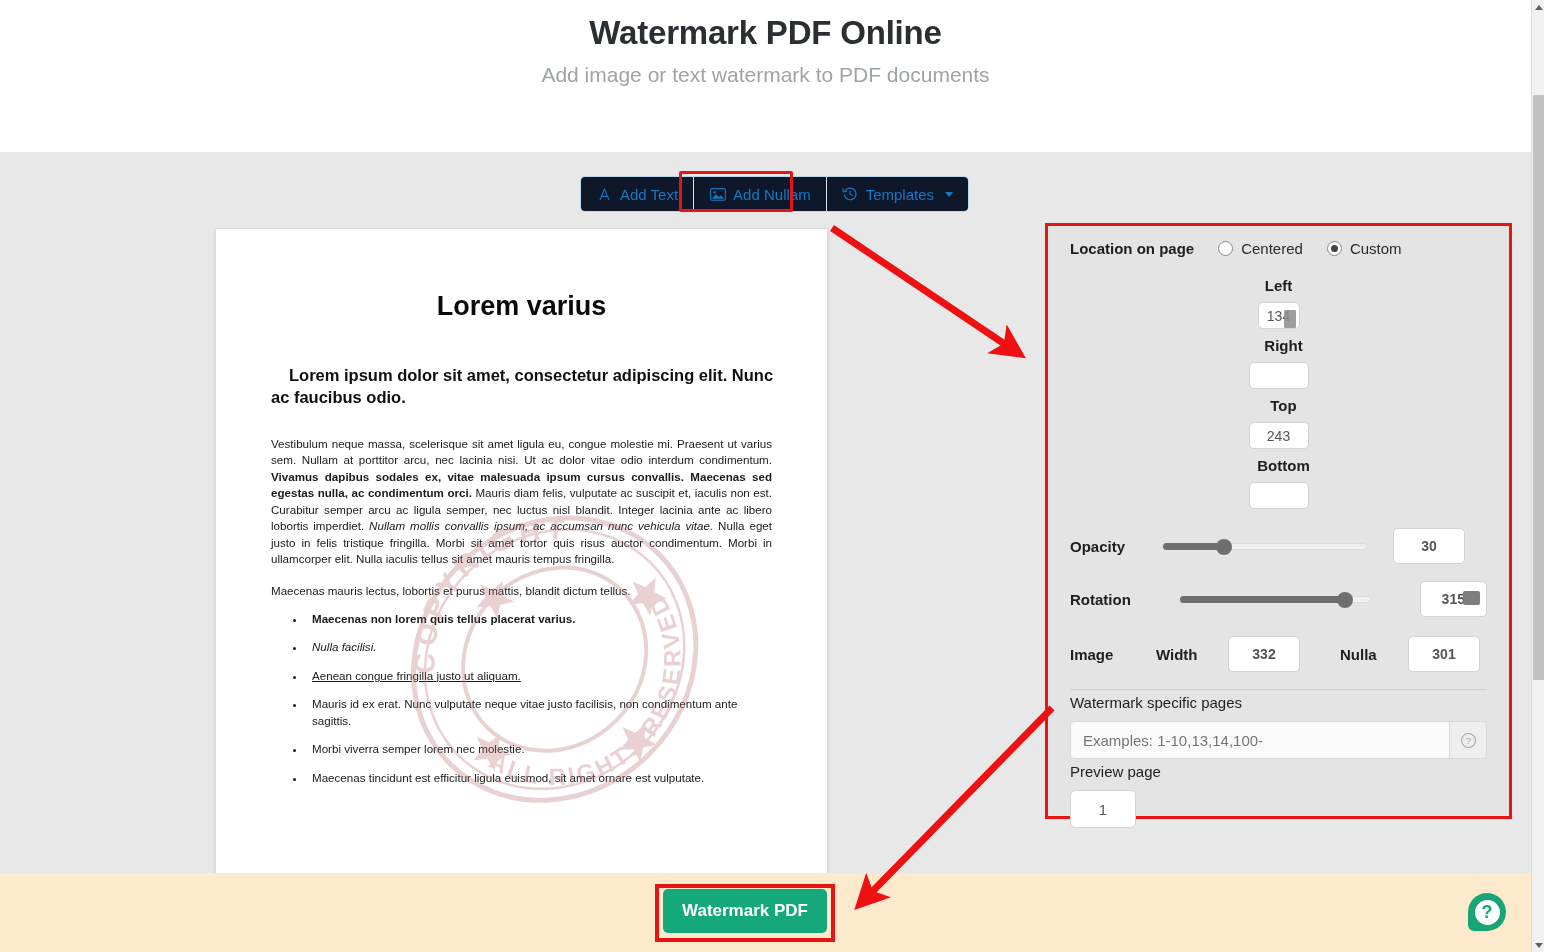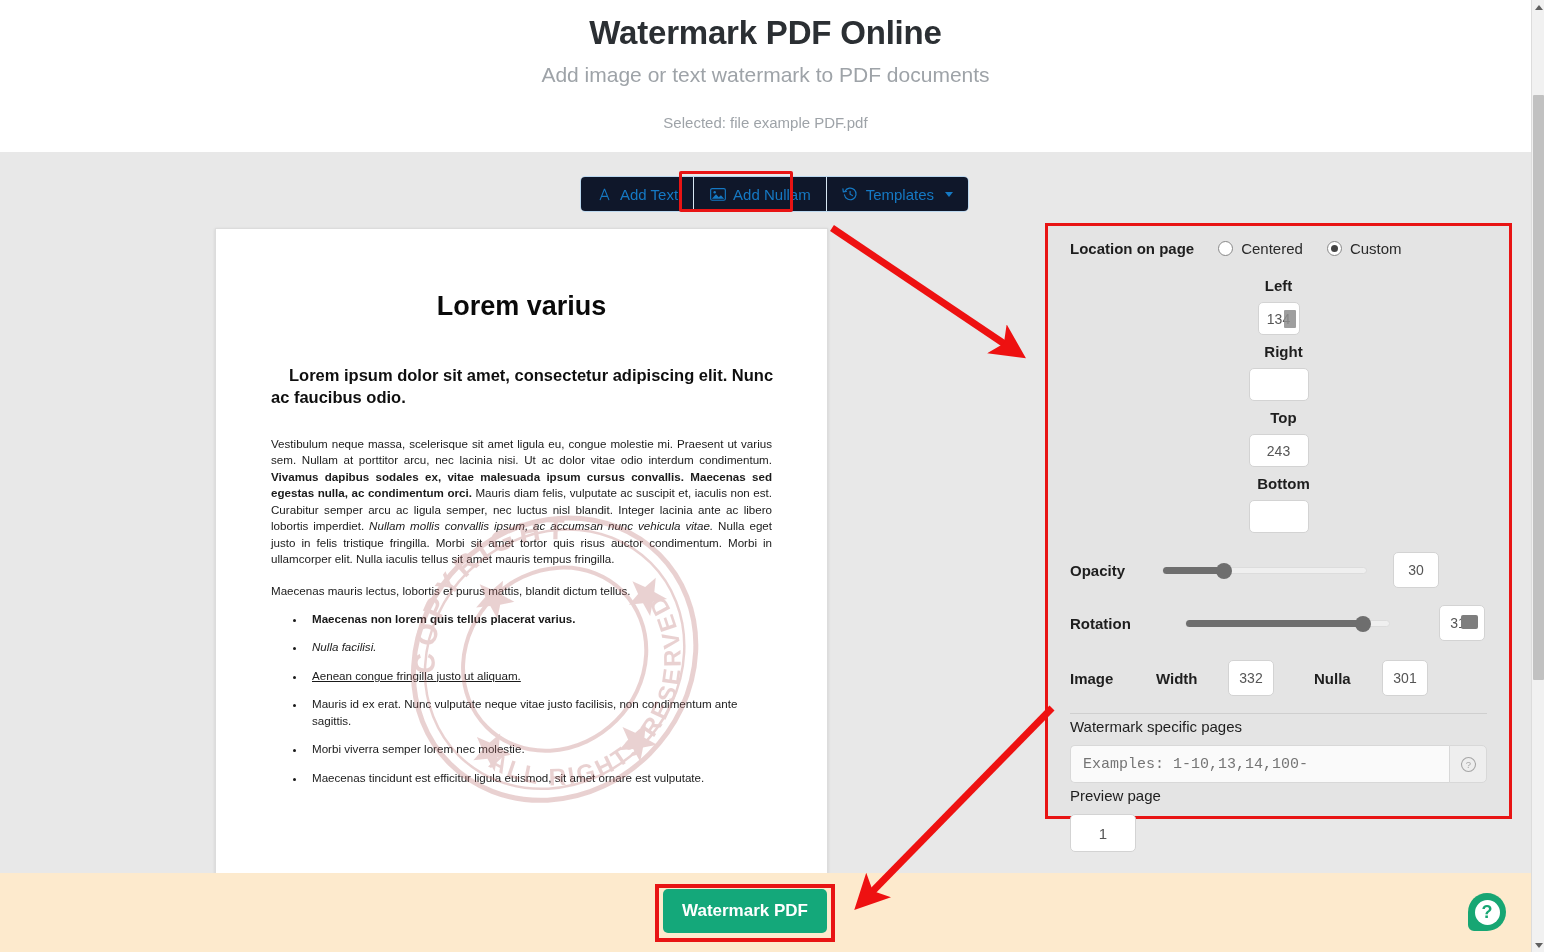--- a/index.html
+++ b/index.html
@@ -138,26 +138,26 @@
     display: inline-block; position: relative;
   }
   .radio.on::after {
     content: ""; position: absolute; left: 3px; top: 3px;
     width: 7px; height: 7px; border-radius: 50%; background: #444;
   }
   .radio-lbl { font-size: 15px; color: #2a2a2a; }
 
   .tf {
     background: #fff; border: 1px solid #d3d3d3; border-radius: 5px;
-    height: 33px; display: flex; align-items: center; justify-content: center;
+    height: 27px; display: flex; align-items: center; justify-content: center;
     font-size: 14px; color: #555; position: relative;
   }
   .tf.small { width: 42px; }
   .tf.med { width: 60px; }
-  .tf.num { width: 46px; }
+  .tf.num { width: 72px; font-weight: bold; }
 
   .spinner-glyph {
     position: absolute; right: 3px; top: 7px;
     width: 12px; height: 18px; background: #8d8d8d; opacity: .85;
     border-radius: 1px;
   }
   .dots-glyph {
     position: absolute; right: 6px; top: 9px;
     width: 17px; height: 14px; background: #7e7e7e; border-radius: 2px;
   }
@@ -174,21 +174,21 @@
   }
 
   .divider { height: 1px; background: #cfcfcf; margin: 17px 0 0 0; }
   .section-title { font-size: 15px; font-weight: normal; color: #1e1e1e; margin-top: 4px; }
 
   .pages-row { display: flex; margin-top: 10px; }
   .pages-input {
     flex: 1; height: 38px; background: #fafafa;
     border: 1px solid #d8d8d8; border-right: none; border-radius: 5px 0 0 5px;
     padding: 0 12px; font-size: 15px; color: #000000;
-    font-family: Liberation Mono, monospace; outline: none;
+    font-family: Liberation Sans, sans-serif; outline: none;
   }
   .pages-help {
     width: 38px; height: 38px; background: #eeeeee;
     border: 1px solid #d8d8d8; border-radius: 0 5px 5px 0;
     display: flex; align-items: center; justify-content: center;
     color: #9a9a9a; font-size: 14px; cursor: pointer;
   }
   .preview-num {
     margin-top: 10px; width: 66px; height: 38px;
     background: #fff; border: 1px solid #d3d3d3; border-radius: 5px;
@@ -247,21 +247,20 @@
   }
 </style>
 </head>
 <body>
 
 <div id="app">
 
   <div class="header">
     <h1 class="app-title">Watermark PDF Online</h1>
     <p class="app-subtitle">Add image or text watermark to PDF documents</p>
-    <p class="selected-file">Selected: file example PDF.pdf</p>
   </div>
 
   <div class="workspace">
 
     <div class="toolbar">
       <button class="tb-btn">
         <span class="tb-icon">
           <svg width="15" height="15" viewBox="0 0 16 16">
               <path d="M8 2 L3.2 14 M8 2 L12.8 14 M5.1 10 L10.9 10" stroke="#1579c4" stroke-width="1.2" fill="none"></path>
             </svg>

